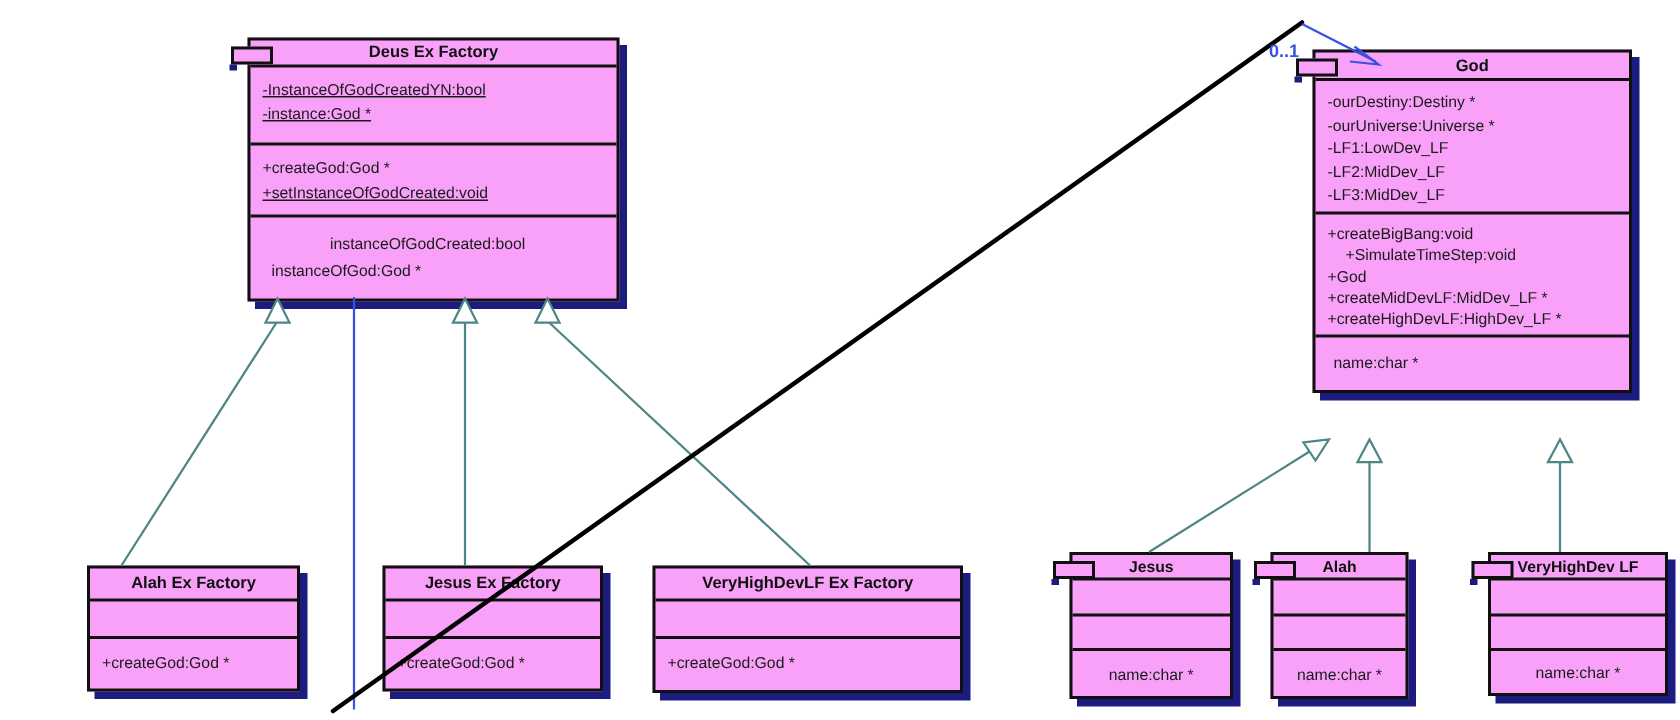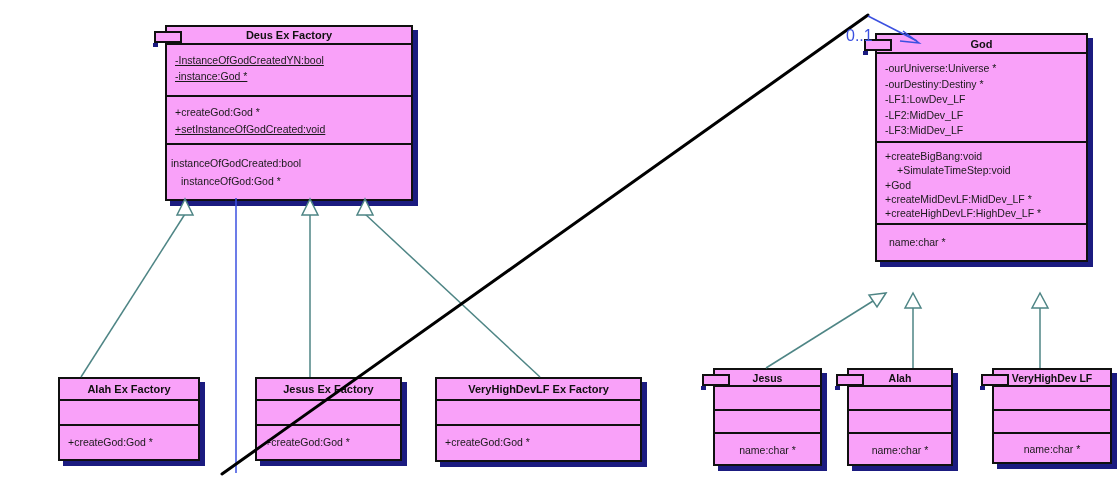--- a/index.html
+++ b/index.html
@@ -34,21 +34,21 @@
     width:5px;height:4px;background:var(--shadow);
   }
   #overlay{position:absolute;left:0;top:0;z-index:5;pointer-events:none;}
   .gen{stroke:var(--gen);stroke-width:1.5;fill:none;}
   .genhead{stroke:var(--gen);stroke-width:1.5;fill:#ffffff;}
   .assoc{stroke:var(--assoc);stroke-width:1.5;fill:none;}
   .openhead{stroke:var(--assoc);stroke-width:1.5;fill:none;}
   .diag{stroke:#000000;stroke-width:3;fill:none;stroke-linecap:round;}
   .mult{
     position:absolute;left:846px;top:27px;z-index:6;
-    color:var(--assoc);font-weight:normal;font-size:16px;text-align:center;
+    color:var(--assoc);font-weight:bold;font-size:12px;text-align:center;
   }
 </style>
 </head>
 <body>
 
 <div id="canvas">
 
   <svg id="overlay" width="1120" height="480">
 
     <line class="gen" x1="81" y1="377" x2="185" y2="214"></line>
@@ -78,30 +78,30 @@
       <div class="ctitle" style="height: 18px; font-size: 11px;">Deus Ex Factory</div>
       <div class="csec" style="height: 50px; padding-top: 7px;">
         <div class="member static" style="line-height: 16px;">-InstanceOfGodCreatedYN:bool</div>
         <div class="member static" style="line-height: 16px;">-instance:God *</div>
       </div>
       <div class="csec" style="height: 48px; padding-top: 7px;">
         <div class="member" style="line-height: 17px;">+createGod:God *</div>
         <div class="member static" style="line-height: 17px;">+setInstanceOfGodCreated:void</div>
       </div>
       <div class="csec" style="height: 56px; padding-top: 9px;">
-        <div class="member" style="padding-left: 4px; line-height: 18px;">instanceOfGodCreated:bool</div>
+        <div class="member" style="padding-left: 22px; line-height: 18px; margin-left: 31px;">instanceOfGodCreated:bool</div>
         <div class="member" style="padding-left: 14px; line-height: 18px;">instanceOfGod:God *</div>
       </div>
     </div>
     <div class="cls" style="left: 875px; top: 33px; width: 213px;">
       <span class="cicon"></span>
       <div class="ctitle" style="height: 19px; font-size: 11px;">God</div>
       <div class="csec" style="height: 87px; padding-top: 7px;">
+        <div class="member" style="line-height: 15.5px;">-ourDestiny:Destiny *</div>
         <div class="member" style="line-height: 15.5px;">-ourUniverse:Universe *</div>
-        <div class="member" style="line-height: 15.5px;">-ourDestiny:Destiny *</div>
         <div class="member" style="line-height: 15.5px;">-LF1:LowDev_LF</div>
         <div class="member" style="line-height: 15.5px;">-LF2:MidDev_LF</div>
         <div class="member" style="line-height: 15.5px;">-LF3:MidDev_LF</div>
       </div>
       <div class="csec" style="height: 82px; padding-top: 6px;">
         <div class="member" style="line-height: 14.3px;">+createBigBang:void</div>
         <div class="member" style="line-height: 14.3px; margin-left: 12px;">+SimulateTimeStep:void</div>
         <div class="member" style="line-height: 14.3px;">+God</div>
         <div class="member" style="line-height: 14.3px;">+createMidDevLF:MidDev_LF *</div>
         <div class="member" style="line-height: 14.3px;">+createHighDevLF:HighDev_LF *</div>
@@ -133,21 +133,21 @@
     </div>
     <div class="cls" style="left: 713px; top: 368px; width: 109px;">
       <span class="cicon"></span>
       <div class="ctitle" style="height: 17px; font-size: 10.5px;">Jesus</div>
       <div class="csec" style="height: 22px;"></div>
       <div class="csec" style="height: 23px;"></div>
       <div class="csec" style="height: 32px; padding-top: 9px;">
         <div class="member center">name:char *</div>
       </div>
     </div>
-    <div class="cls" style="left: 847px; top: 368px; width: 106px;">
+    <div class="cls" style="left: 847px; top: 368px; width: 92px;">
       <span class="cicon"></span>
       <div class="ctitle" style="height: 17px; font-size: 10.5px;">Alah</div>
       <div class="csec" style="height: 22px;"></div>
       <div class="csec" style="height: 23px;"></div>
       <div class="csec" style="height: 32px; padding-top: 9px;">
         <div class="member center">name:char *</div>
       </div>
     </div>
     <div class="cls" style="left: 992px; top: 368px; width: 120px;">
       <span class="cicon"></span>

